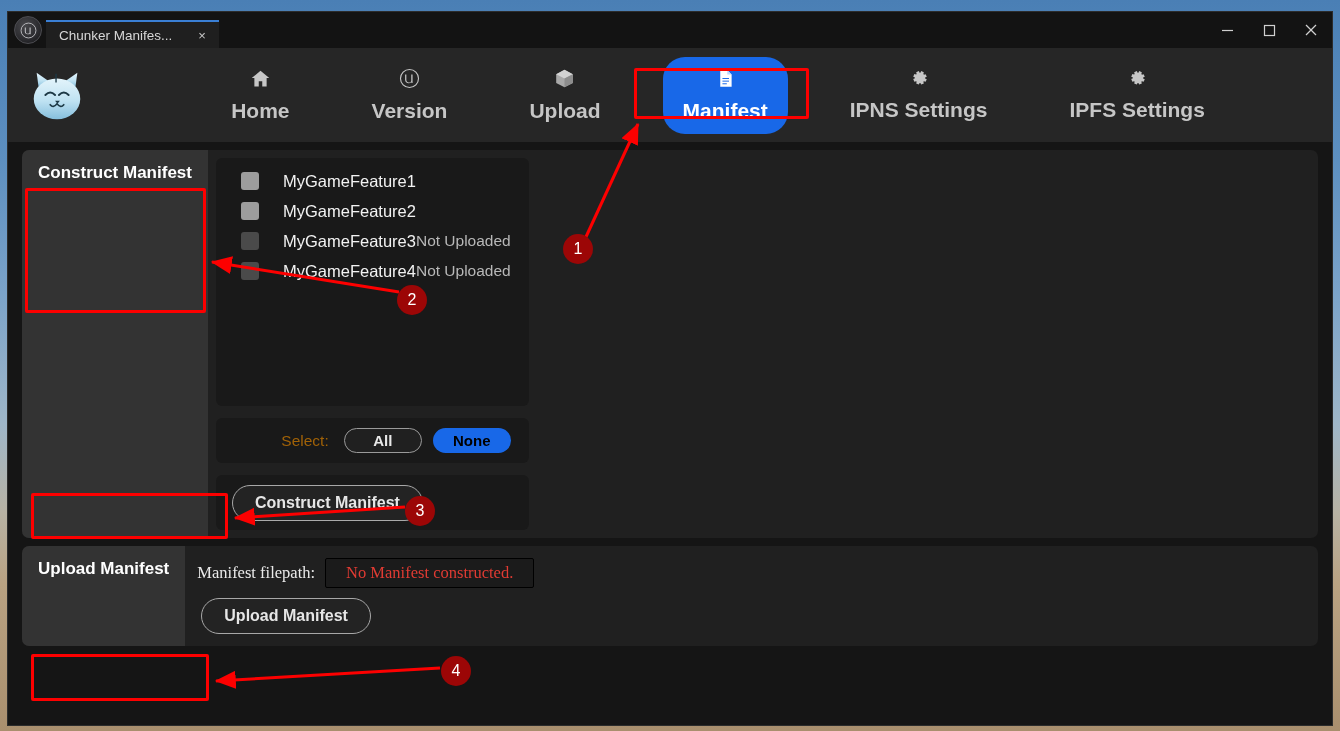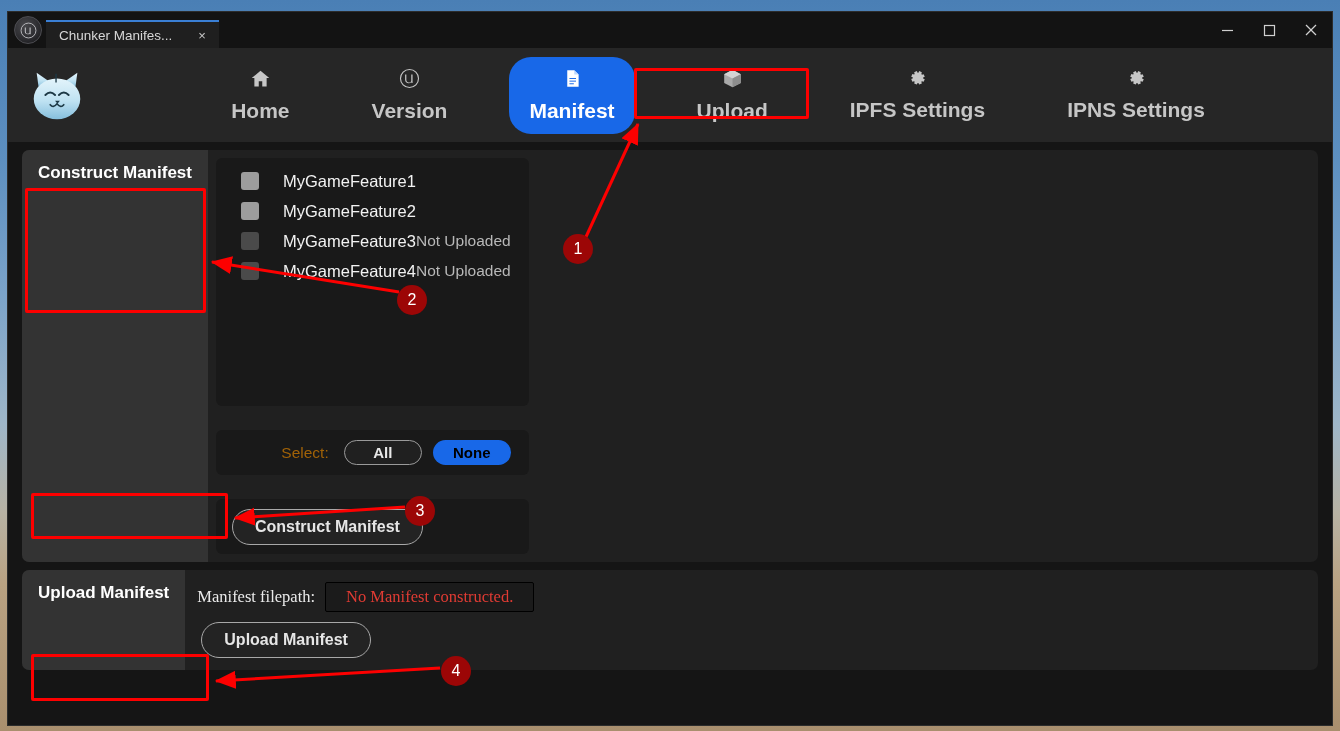--- a/index.html
+++ b/index.html
@@ -90,21 +90,21 @@
     overflow: hidden;
   }
   .panel {
     background: #202020; border-radius: 7px;
     overflow: hidden; display: flex; flex-direction: row;
   }
   .panel-head {
     background: #333333; padding: 13px 16px;
     color: #ffffff; font-size: 17px; font-weight: bold;
   }
-  .panel-body { padding: 8px; display: flex; flex-direction: column; gap: 24px; }
+  .panel-body { padding: 8px; display: flex; flex-direction: column; gap: 12px; }
 
   .list-area {
     background: #191919; border-radius: 6px;
     height: 248px; padding: 8px 18px 8px 10px;
     position: relative;
   }
   .feature-row {
     display: flex; align-items: center;
     height: 30px;
   }
@@ -248,62 +248,62 @@
       <div class="navitem">
         <span class="navicon">
           <svg width="21" height="21" viewBox="0 0 24 24" aria-hidden="true">
             <circle cx="12" cy="12" r="10.3" fill="none" stroke="#c6c6c6" stroke-width="1.3"></circle>
             <path d="M8.4 7.4v6.4c0 1.7 1.2 2.8 2.9 2.8 1.2 0 2.1-.5 2.7-1.4V7.4h1.5v9.8h-1.4v-1.2c-.8.9-1.8 1.4-3 1.4-2.3 0-4.1-1.6-4.1-4.1V7.4z" fill="#c6c6c6"></path>
           </svg>
         </span>
         <span>Version</span>
       </div>
 
+      <div class="navitem">
+        <span class="navicon">
+          <svg width="21" height="21" viewBox="0 0 24 24" aria-hidden="true">
+            <path d="M12 2 L21.5 7 v10 L12 22 L2.5 17 V7 Z" fill="#a9a9a9"></path>
+            <path d="M12 2 L21.5 7 L12 12 L2.5 7 Z" fill="#d3d3d3"></path>
+            <path d="M12 12 L21.5 7 v10 L12 22 Z" fill="#8d8d8d"></path>
+          </svg>
+        </span>
+        <span>Upload</span>
+      </div>
+
       <div class="navitem active">
         <span class="navicon">
           <svg width="21" height="21" viewBox="0 0 24 24" aria-hidden="true">
             <path d="M6 2.5h8l5 5v14H6z" fill="#ffffff"></path>
             <path d="M14 2.5l5 5h-5z" fill="#bcd8ff"></path>
             <g stroke="#1868e8" stroke-width="1.1">
                 <line x1="8.5" y1="12" x2="16" y2="12"></line>
                 <line x1="8.5" y1="15" x2="16" y2="15"></line>
                 <line x1="8.5" y1="18" x2="13.5" y2="18"></line>
               </g>
           </svg>
         </span>
         <span>Manifest</span>
       </div>
 
       <div class="navitem">
         <span class="navicon">
-          <svg width="21" height="21" viewBox="0 0 24 24" aria-hidden="true">
-            <path d="M12 2 L21.5 7 v10 L12 22 L2.5 17 V7 Z" fill="#a9a9a9"></path>
-            <path d="M12 2 L21.5 7 L12 12 L2.5 7 Z" fill="#d3d3d3"></path>
-            <path d="M12 12 L21.5 7 v10 L12 22 Z" fill="#8d8d8d"></path>
-          </svg>
-        </span>
-        <span>Upload</span>
-      </div>
-
-      <div class="navitem">
-        <span class="navicon">
           <svg width="20" height="20" viewBox="0 0 24 24" aria-hidden="true">
             <path d="M12 8.2a3.8 3.8 0 100 7.6 3.8 3.8 0 000-7.6zm9.3 5.2l-2-.9a7.6 7.6 0 000-1l2-.9-1.3-3.2-2.1.6a7.6 7.6 0 00-.7-.7l.6-2.1L14.6 3.7l-.9 2a7.6 7.6 0 00-1 0l-.9-2L8.6 5l.6 2.1a7.6 7.6 0 00-.7.7l-2.1-.6L5.1 10.4l2 .9a7.6 7.6 0 000 1l-2 .9 1.3 3.2 2.1-.6a7.6 7.6 0 00.7.7l-.6 2.1 3.2 1.3.9-2a7.6 7.6 0 001 0l.9 2 3.2-1.3-.6-2.1a7.6 7.6 0 00.7-.7l2.1.6z" fill="#c6c6c6"></path>
           </svg>
         </span>
-        <span>IPFS Settings</span>
+        <span>IPNS Settings</span>
       </div>
 
       <div class="navitem">
         <span class="navicon">
           <svg width="20" height="20" viewBox="0 0 24 24" aria-hidden="true">
             <path d="M12 8.2a3.8 3.8 0 100 7.6 3.8 3.8 0 000-7.6zm9.3 5.2l-2-.9a7.6 7.6 0 000-1l2-.9-1.3-3.2-2.1.6a7.6 7.6 0 00-.7-.7l.6-2.1L14.6 3.7l-.9 2a7.6 7.6 0 00-1 0l-.9-2L8.6 5l.6 2.1a7.6 7.6 0 00-.7.7l-2.1-.6L5.1 10.4l2 .9a7.6 7.6 0 000 1l-2 .9 1.3 3.2 2.1-.6a7.6 7.6 0 00.7.7l-.6 2.1 3.2 1.3.9-2a7.6 7.6 0 001 0l.9 2 3.2-1.3-.6-2.1a7.6 7.6 0 00.7-.7l2.1.6z" fill="#c6c6c6"></path>
           </svg>
         </span>
-        <span>IPNS Settings</span>
+        <span>IPFS Settings</span>
       </div>
 
     </div>
   </div>
 
   <div class="content">
 
     <div class="panel">
       <div class="panel-head">Construct Manifest</div>
       <div class="panel-body">

